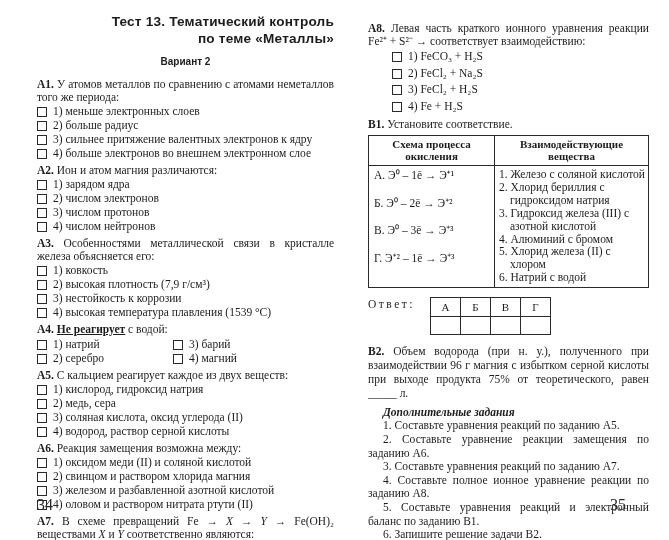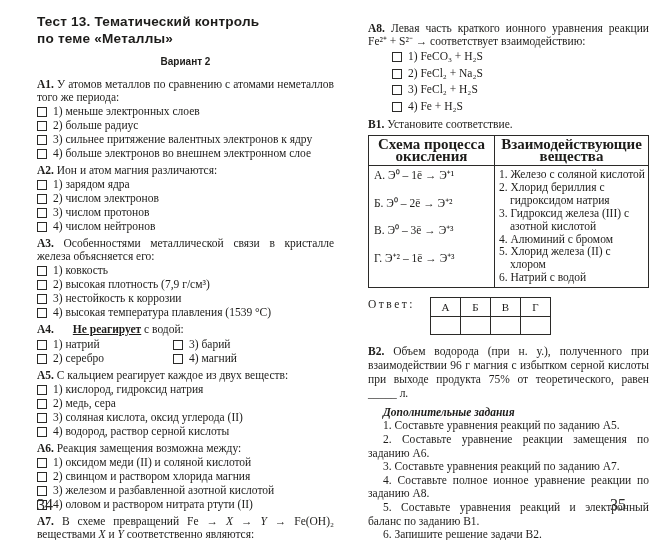--- a/index.html
+++ b/index.html
@@ -6,44 +6,44 @@
   body{
     width:669px;height:540px;background:#ffffff;position:relative;overflow:hidden;
     font-family:"Liberation Serif", serif;color:#1d1c1a;font-size:11.5px;
   }
   .col{position:absolute;top:13px;}
   .col-left{left:37px;width:297px;}
   .col-right{left:368px;width:281px;}
 
   .doc-title{
     font-family:"Liberation Sans", sans-serif;font-weight:bold;
-    font-size:13.6px;line-height:17px;text-align:left;letter-spacing:.2px;
+    font-size:13.6px;line-height:17px;text-align:right;letter-spacing:.2px;
   }
   .variant{
     font-family:"Liberation Sans", sans-serif;font-weight:bold;
     font-size:10px;text-align:center;margin-top:9px;
   }
 
   .q{margin-top:4px;}
   .q-first{margin-top:11px;}
   .q-header{line-height:13px;text-align:justify;}
   .opts{margin-top:1px;}
   .opt{display:flex;align-items:flex-start;line-height:13px;margin-top:1px;}
   .opt-f{line-height:15.5px;padding-left:24px;}
   .cb{flex:0 0 auto;width:8px;height:8px;border:1px solid #2b2a28;margin:2px 6px 0 0;background:#fff;}
   .opt-f .cb{margin-top:3px;}
   .opts-2col{display:grid;grid-template-columns:136px auto;grid-template-rows:repeat(2,auto);grid-auto-flow:column;margin-top:1px;}
 
   .rs-b{font-weight:bold;}
   .rs-i{font-style:italic;}
-  .rs-bu{font-weight:bold;text-decoration:underline;margin-left:16px;}
+  .rs-bu{font-weight:bold;text-decoration:underline;}
 
   table.b1{border-collapse:collapse;width:100%;margin-top:4px;border:1.6px solid #2b2a28;}
   table.b1 th, table.b1 td{border:1px solid #2b2a28;vertical-align:top;}
-  table.b1 th{font-size:15px;padding:2px 2px 3px;line-height:12px;}
+  table.b1 th{font-size:11px;padding:2px 2px 3px;line-height:12px;}
   td.schemes{width:118px;padding:3px 2px 4px 5px;margin-top:10px;}
   .schemes-inner{display:flex;flex-direction:column;justify-content:space-between;height:96px;}
   .scheme-line{line-height:13px;white-space:nowrap;}
   td.substances{padding:2px 3px 3px 4px;}
   .subst-item{line-height:12.9px;padding-left:11px;text-indent:-11px;}
 
   .answer-row{display:flex;margin-top:9px;align-items:flex-start;}
   .answer-label{letter-spacing:2.5px;margin-top:1px;}
   table.ans{border-collapse:collapse;margin-left:15px;}
   table.ans td{border:1px solid #2b2a28;width:27px;text-align:center;font-size:11px;}

